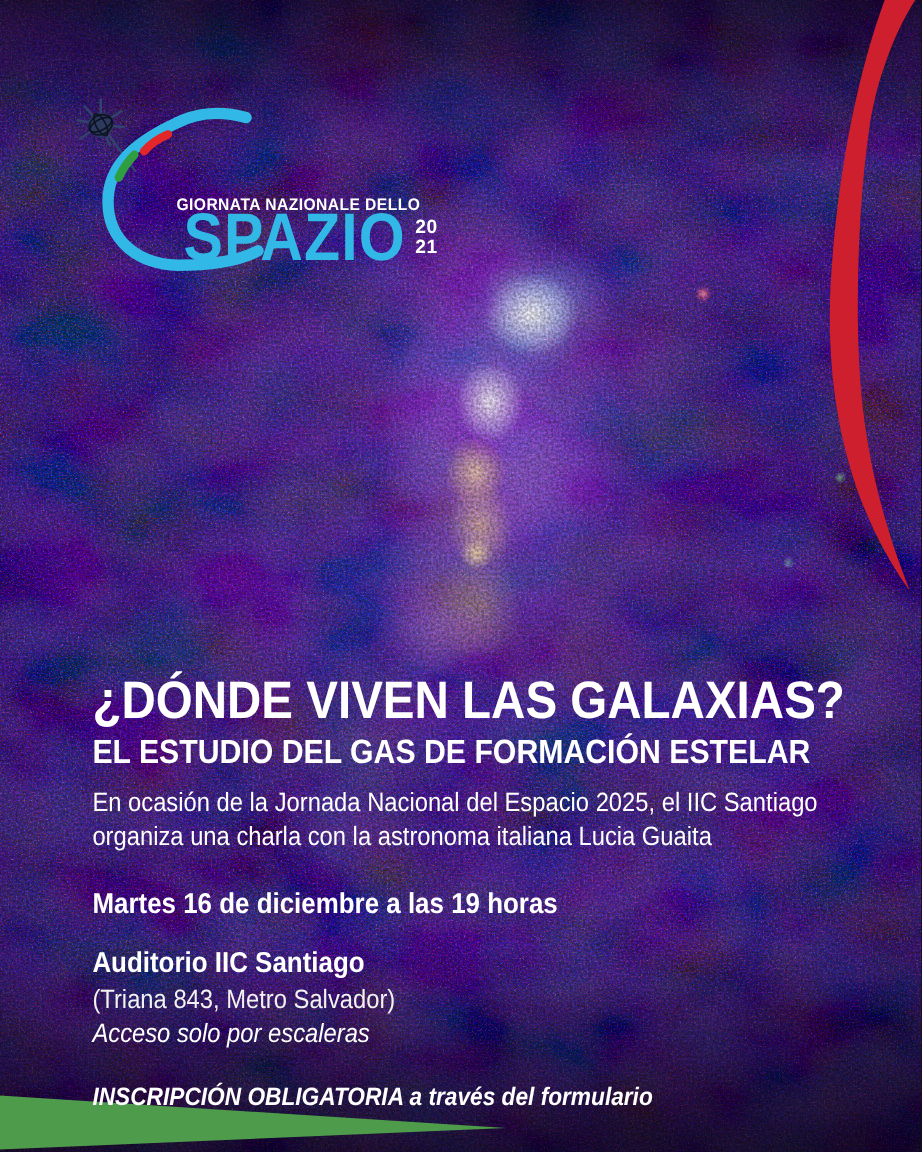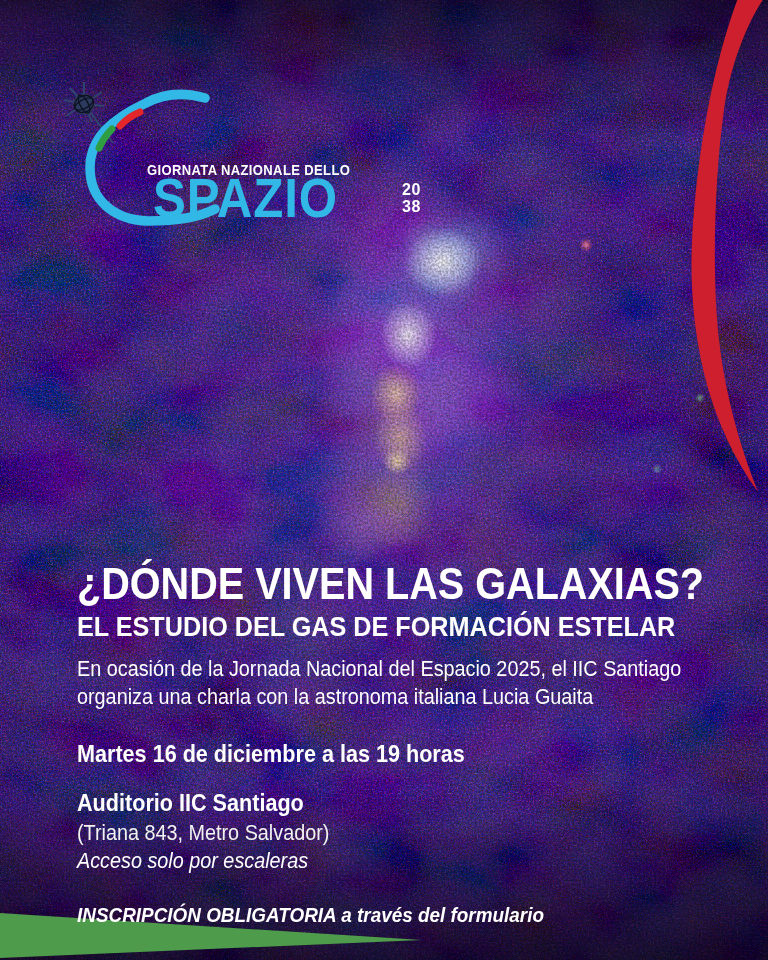--- a/index.html
+++ b/index.html
@@ -59,22 +59,22 @@
     position:absolute;left:147px;top:162px;color:#fff;font-weight:bold;
     font-size:14px;letter-spacing:.4px;white-space:nowrap;
     transform:scaleX(.93);transform-origin:0 0;
   }
   .logo-word{
     position:absolute;left:153px;top:170px;color:var(--accent-cyan,#32b8e6);
     font-weight:bold;font-size:56px;line-height:56px;letter-spacing:1px;white-space:nowrap;
     transform:scaleX(.88);transform-origin:0 0;
   }
   .logo-year{
-    position:absolute;left:366px;top:182px;color:#fff;font-weight:bold;
-    font-size:16px;line-height:16.5px;letter-spacing:.5px;padding-left:36px;
+    position:absolute;left:346px;top:182px;color:#fff;font-weight:bold;
+    font-size:16px;line-height:16.5px;letter-spacing:.5px;
   }
   .logo-year div{margin:0;}
   
   .textblock{
     position:absolute;left:77px;top:552px;width:740px;color:#fff;
     transform:scaleX(.9);transform-origin:0 0;
   }
   .textblock div{white-space:nowrap;}
   .title1{font-size:44px;font-weight:bold;line-height:1;margin-top:10px;}
   .title2{font-size:28px;font-weight:bold;line-height:1;margin-top:7px;}
@@ -157,21 +157,21 @@
         C 90,200 114,220 148,221
         C 174,221 198,218 215,209"></path>
 
       <path class="dash-red" d="M 120,126 Q 128,117 140,112"></path>
       <path class="dash-green" d="M 99,148 Q 104,137 112,129"></path>
     </svg>
     <div class="logo-top">GIORNATA NAZIONALE DELLO</div>
     <div class="logo-word">SPAZIO</div>
     <div class="logo-year">
       <div>20</div>
-      <div>38</div>
+      <div>21</div>
     </div>
   </div>
 
   <div class="textblock">
     <div class="title1">¿DÓNDE VIVEN LAS GALAXIAS?</div>
     <div class="title2">EL ESTUDIO DEL GAS DE FORMACIÓN ESTELAR</div>
     <div class="intro">
       <div>En ocasión de la Jornada Nacional del Espacio 2025, el IIC Santiago</div>
       <div>organiza una charla con la astronoma italiana Lucia Guaita</div>
     </div>

